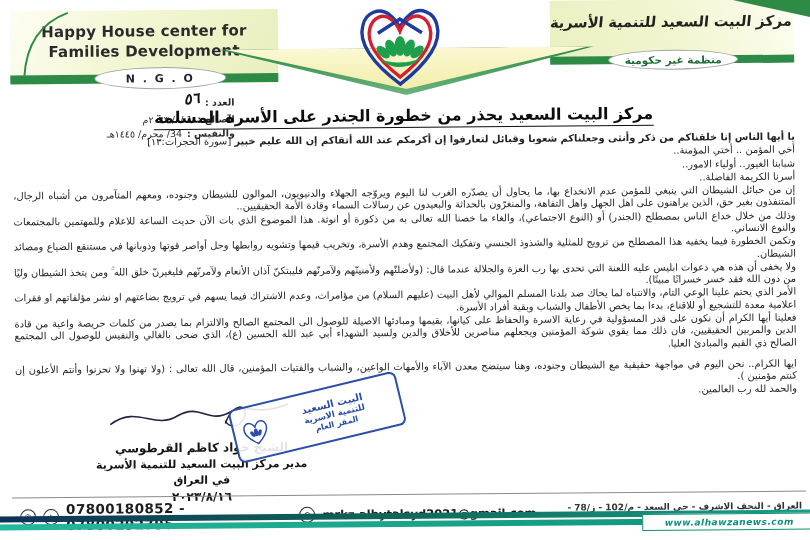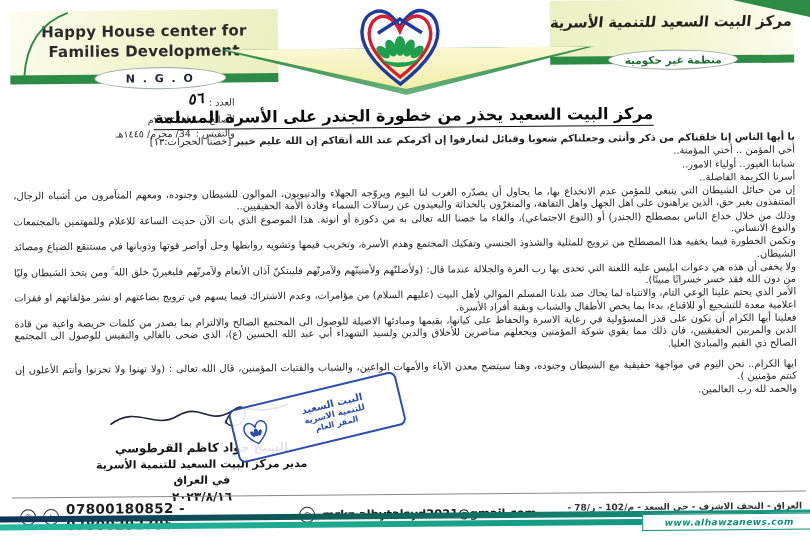--- a/index.html
+++ b/index.html
@@ -25,21 +25,21 @@
     background:linear-gradient(245deg,#fdfdf2 0%,#f2f5cf 50%,#e9f0c2 100%);}
   .hdr-right-text{padding-top:14px;text-align:center;font-weight:bold;font-size:14.5px;color:#23211c;transform:skewX(-6deg);}
   .hdr-bar-right{position:absolute;left:560px;top:66px;width:244px;height:8px;background:#2e8b46;}
   .ngo-oval-ar{position:absolute;left:618px;top:60px;width:128px;height:18px;background:#fff;border:1.5px solid #9aa79e;border-radius:50%;
     display:flex;align-items:center;justify-content:center;font-size:10.5px;font-weight:bold;color:#1e6b34;z-index:3;}
   .corner-tri{position:absolute;right:0;top:0;width:130px;height:30px;clip-path:polygon(0 0,100% 0,100% 100%);background:#2e8b46;}
 
   
   .meta{position:absolute;left:34px;top:96px;width:210px;direction:rtl;text-align:right;font-size:9.5px;color:#2c2c2c;line-height:1.5;}
   .meta-row{display:flex;gap:5px;align-items:baseline;}
-  .meta-label{font-weight:normal;}
+  .meta-label{font-weight:bold;}
   .hand{display:inline-block;font-size:15px;font-weight:bold;font-style:italic;transform:rotate(-7deg);position:relative;top:-2px;color:#111;}
 
   
   .doc-title{position:absolute;left:60px;right:60px;top:114px;text-align:center;direction:rtl;font-size:16px;font-weight:bold;color:#0d0d0d;}
   .doc-title span{border-bottom:1.6px solid #0d0d0d;padding-bottom:2px;}
 
   
   .body-text{position:absolute;left:22px;right:22px;top:142px;direction:rtl;text-align:justify;font-size:9.9px;line-height:1.24;color:#232323;}
   .body-text p{margin:0 0 1px 0;}
   .verse{font-weight:bold;}
@@ -129,21 +129,21 @@
       <span class="meta-label">والنفيس :</span>
       <span>34/ محرم/ ١٤٤٥هـ</span>
     </div>
   </div>
 
   <div class="doc-title">
     <span>مركز البيت السعيد يحذر من خطورة الجندر على الأسرة المسلمة</span>
   </div>
 
   <div class="body-text">
-    <p><span class="verse">يا أيها الناس إنا خلقناكم من ذكر وأنثى وجعلناكم شعوبا وقبائل لتعارفوا إن أكرمكم عند الله أتقاكم إن الله عليم خبير</span> <span>[خصنا الحجرات:١٣]</span></p>
+    <p><span class="verse">يا أيها الناس إنا خلقناكم من ذكر وأنثى وجعلناكم شعوبا وقبائل لتعارفوا إن أكرمكم عند الله أتقاكم إن الله عليم خبير</span> <span>[سورة الحجرات:١٣]</span></p>
     <p class="salut">أخي المؤمن .. أختي المؤمنة..</p>
     <p class="salut">شبابنا الغيور.. أولياء الامور..</p>
     <p class="salut">أسرنا الكريمة الفاضلة..</p>
     <p>إن من حبائل الشيطان التي ينبغي للمؤمن عدم الانخداع بها، ما يحاول أن يصدّره الغرب لنا اليوم ويروّجه الجهلاء والدنيويون، الموالون للشيطان وجنوده، ومعهم المتآمرون من أشباه الرجال، المتنفذون بغير حق، الذين يراهنون على اهل الجهل واهل التفاهة، والمنغرّون بالحداثة والبعيدون عن رسالات السماء وقادة الأمة الحقيقيين..</p>
     <p>وذلك من خلال خداع الناس بمصطلح (الجندر)  أو (النوع الاجتماعي)، والغاء ما خصنا الله تعالى به من ذكورة أو انوثة. هذا الموضوع الذي بات الآن حديث الساعة للاعلام وللمهتمين بالمجتمعات والنوع الانساني.</p>
     <p>وتكمن الخطورة فيما يخفيه هذا المصطلح من ترويج للمثلية والشذوذ الجنسي وتفكيك المجتمع وهدم الأسرة، وتخريب قيمها وتشويه روابطها وحل أواصر قوتها وذوبانها في مستنقع الضياع ومصائد الشيطان.</p>
     <p>ولا يخفى أن هذه هي دعوات ابليس عليه اللعنة التي تحدى بها رب العزة والجلالة عندما قال: (ولأضلنّهم ولأمنينّهم ولآمرنّهم فليبتكنّ آذان الأنعام ولآمرنّهم فليغيرنّ خلق الله ۚ ومن يتخذ الشيطان وليًا من دون الله فقد خسر خسرانًا مبينًا).</p>
     <p>الأمر الذي يحتم علينا الوعي التام، والانتباه لما يحاك ضد بلدنا المسلم الموالي لأهل البيت (عليهم السلام) من مؤامرات، وعدم الاشتراك فيما يسهم في ترويج بضاعتهم او نشر مؤلفاتهم او فقرات اعلامية معدة للتشجيع أو للاقناع، بدءا بما يخص الأطفال والشباب وبقية أفراد الأسرة.</p>
     <p>فعلينا أيها الكرام أن نكون على قدر المسؤولية في رعاية الاسرة والحفاظ على كيانها، بقيمها ومبادئها الاصيلة للوصول الى المجتمع الصالح والالتزام بما يصدر من كلمات حريصة واعية من قادة الدين والمربين الحقيقيين، فان ذلك مما يقوي شوكة المؤمنين ويجعلهم مناصرين للأخلاق والدين ولسيد الشهداء أبي عبد الله الحسين (ع)، الذي ضحى بالغالي والنفيس للوصول الى المجتمع الصالح ذي القيم والمبادئ العليا.</p>
     <p class="gap-top">ايها الكرام.. نحن اليوم في مواجهة حقيقية مع الشيطان وجنوده، وهنا سيتضح معدن الآباء والأمهات الواعين، والشباب والفتيات المؤمنين، قال الله تعالى : (ولا تهنوا ولا تحزنوا وأنتم الأعلون إن كنتم مؤمنين ).</p>

